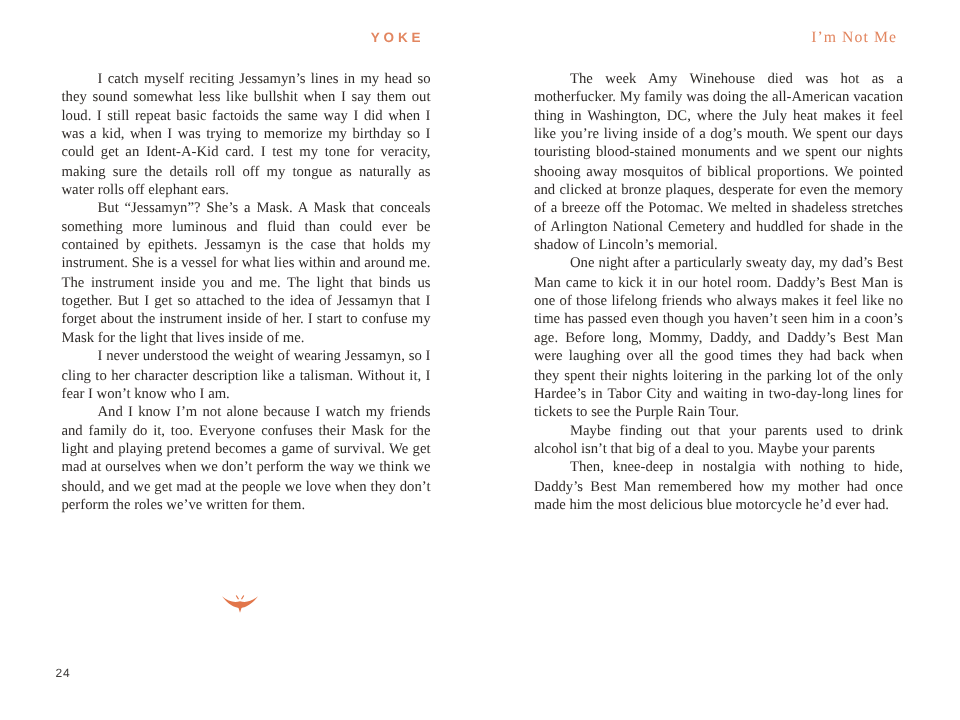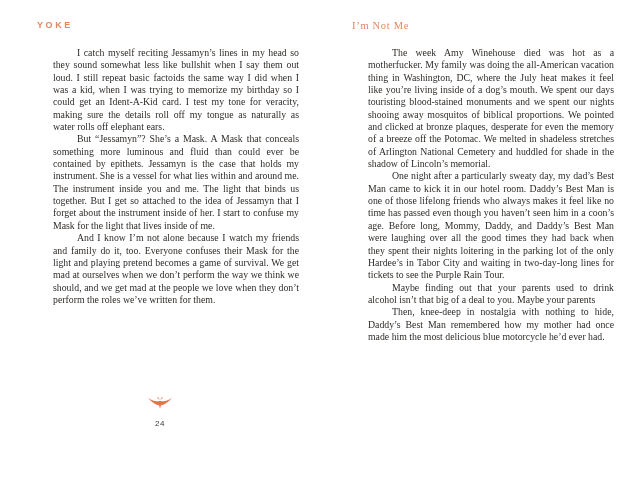--- a/index.html
+++ b/index.html
@@ -12,69 +12,69 @@
   .spread { position: relative; width: 640px; height: 480px; background: #ffffff; }
   .page { position: absolute; top: 0; height: 480px; width: 320px; }
   .page.left  { left: 0; }
   .page.right { left: 320px; }
   .column { position: absolute; top: 0; height: 100%; width: 246px; }
   .left  .column { left: 37px; }
   .right .column { left: 32px; }
 
   .running-head {
     position: absolute; top: 20px; left: 0; width: 100%;
-    text-align: left;
+    text-align: right;
   }
   .running-head.book-title {
     font-family: "Liberation Sans", sans-serif;
     font-size: 9px; font-weight: bold; letter-spacing: 2.6px;
     color: #e28660;
   }
   .running-head.chapter-title {
     font-family: "Liberation Serif", serif;
     font-size: 10.5px; letter-spacing: 0.7px;
     color: #e28660;
   }
 
-  .body-text { position: absolute; top: 47px; left: 16px; width: 246px; }
+  .body-text { position: absolute; top: 47px; left: 4px; width: 246px; }
   .body-text p {
     margin: 0;
     text-indent: 24px;
     text-align: justify;
     font-size: 9.8px;
     line-height: 12.35px;
     color: #2f2b28;
   }
   .italic { }
 
   .ornament {
     position: absolute; top: 396px; left: 0; width: 100%;
     text-align: center; line-height: 0;
   }
 
   .page-number {
-    position: absolute; top: 419px; left: 0; width: 100%;
-    text-align: center;
+    position: absolute; top: 444px; left: 0; width: 100%;
     font-family: "Liberation Sans", sans-serif;
     font-size: 8px; letter-spacing: 0.5px;
     color: #3c3a38;
   }
 </style>
 </head>
 <body>
 
 <div class="spread">
 
   <section class="page left">
     <div class="column">
       <div class="running-head book-title">YOKE</div>
 
       <div class="body-text">
         <p>I catch myself reciting Jessamyn’s lines in my head so they sound somewhat less like bullshit when I say them out loud. I still repeat basic factoids the same way I did when I was a kid, when I was trying to memorize my birthday so I could get an Ident-A-Kid card. I test my tone for veracity, making sure the details roll off my tongue as naturally as water rolls off elephant ears.</p>
         <p>But “Jessamyn”? She’s a Mask. A Mask that conceals something more luminous and fluid than could ever be contained by epithets. Jessamyn is the case that holds my instrument. She is a vessel for what lies within and around me. The instrument inside you and me. The light that binds us together. But I get so attached to the idea of Jessamyn that I forget about the instrument inside of her. I start to confuse my Mask for the light that lives inside of me.</p>
+        <p>I never understood the weight of wearing Jessamyn, so I cling to her character description like a talisman. Without it, I fear I won’t know who I am.</p>
         <p>And I know I’m not alone because I watch my friends and family do it, too. Everyone confuses their Mask for the light and playing pretend becomes a game of survival. We get mad at ourselves when we don’t perform the way we think we should, and we get mad at the people we love when they don’t perform the roles we’ve written for them.</p>
       </div>
 
       <div class="ornament">
         <svg width="26" height="14" viewBox="0 0 52 28" aria-hidden="true">
           <path d="M2 3 C10 14, 19 18, 24 18.5 L26 25 L28 18.5 C33 18, 42 14, 50 3 C42 10, 33 12, 26 9.5 C19 12, 10 10, 2 3 Z" fill="#e2764a"></path>
           <path d="M24 7 L21 2 M28 7 L31 2" stroke="#e2764a" stroke-width="1.6" fill="none"></path>
         </svg>
       </div>
 

